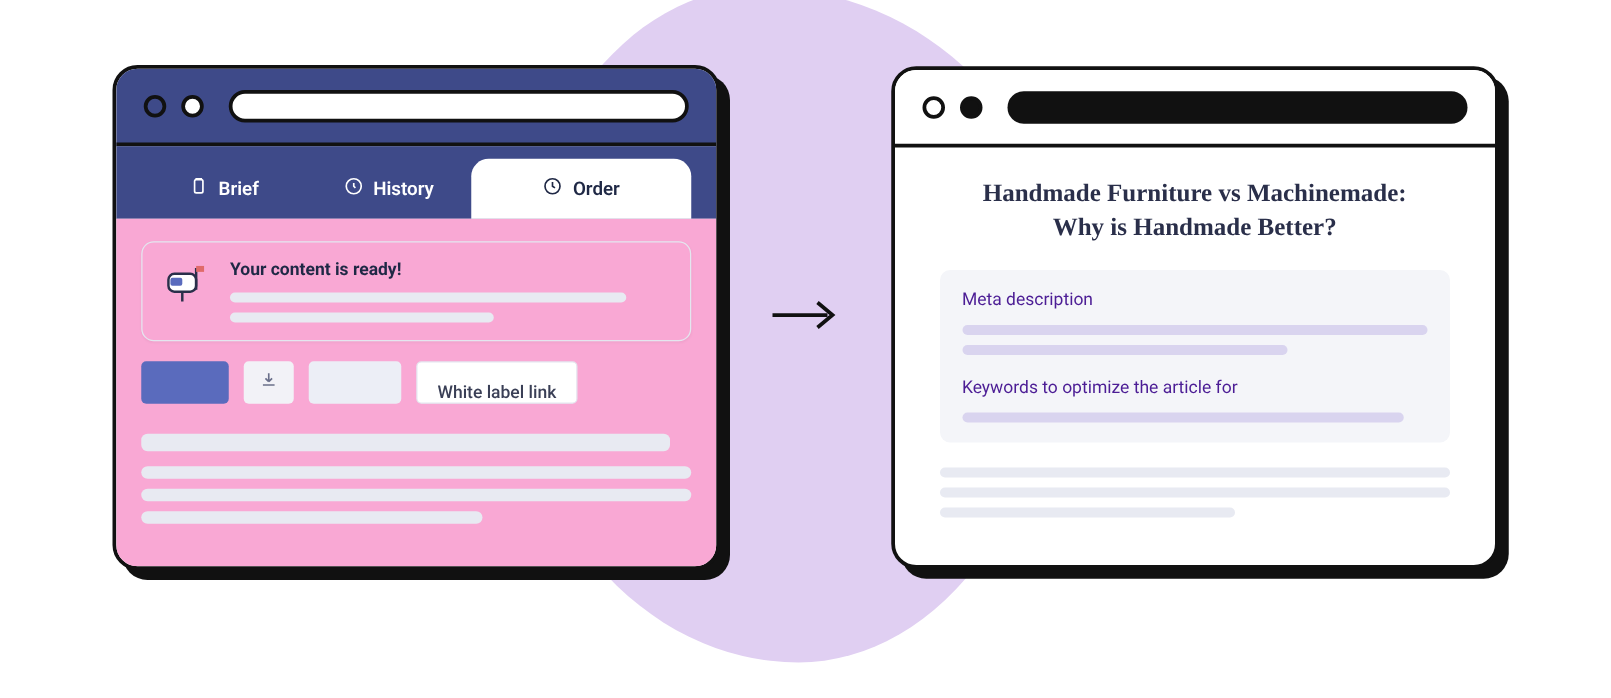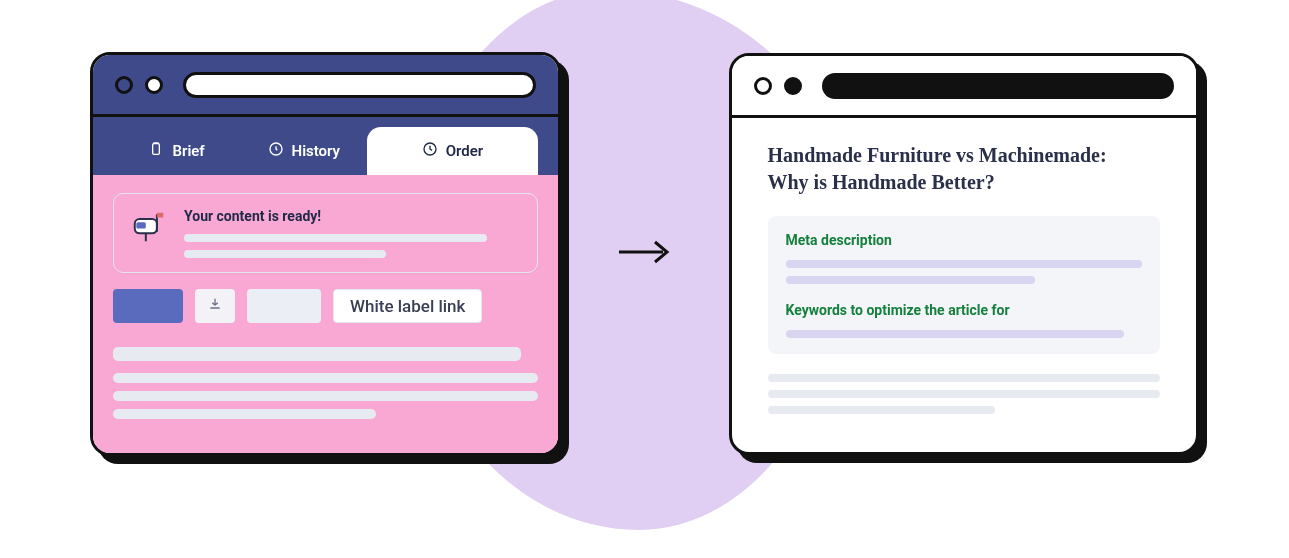--- a/index.html
+++ b/index.html
@@ -20,21 +20,21 @@
     background: #e0cff2;
     border-radius: 45% 55% 48% 52% / 50% 45% 55% 50%;
     z-index: 0;
   }
   .stage {
     position: relative;
     z-index: 1;
     display: flex;
     align-items: center;
     justify-content: center;
-    gap: 56px;
+    gap: 40px;
     width: 100%;
     height: 100%;
     padding: 30px 90px 80px 90px;
   }
   
   .window {
     position: relative;
     width: 520px;
     border-radius: 20px;
     border: 3px solid #111;
@@ -142,22 +142,22 @@
     background: #eceef6;
     border-radius: 4px;
   }
   .btn-label {
     height: 34px;
     background: #fff;
     border: 1px solid #e4e6ef;
     border-radius: 4px;
     padding: 0 16px;
     display: flex;
-    align-items: center;
-    font-size: 17px;
+    align-items: flex-end;
+    font-size: 14px;
     color: #3a3f56;
     font-weight: 500;
   }
   .para-block { margin-top: 24px; }
   .para-block .skel-row {
     height: 10px;
     background: #e8eaf2;
     border-radius: 5px;
     margin-bottom: 8px;
   }
@@ -186,37 +186,38 @@
     flex: 1;
     height: 26px;
     border-radius: 13px;
     background: #111;
     margin-left: 8px;
   }
   .right-body {
     padding: 24px 36px 30px 36px;
   }
   .article-title {
+    text-align: center;
     font-family: Georgia, "Times New Roman", serif;
     font-weight: 700;
     color: #2a2f4a;
     font-size: 20px;
     line-height: 1.35;
     margin-bottom: 20px;
     white-space: pre-line;
   }
   .info-card {
     background: #f4f5f9;
     border-radius: 8px;
     padding: 16px 18px;
   }
   .info-label {
-    font-weight: 700;
+    font-weight: 400;
     font-size: 14px;
-    color: #15803d;
+    color: #4c1d95;
     margin-bottom: 12px;
   }
   .info-section + .info-section { margin-top: 18px; }
   .right-para { margin-top: 20px; }
   .right-para .skel-row {
     height: 8px;
     background: #e8eaf2;
     border-radius: 4px;
     margin-bottom: 8px;
   }

